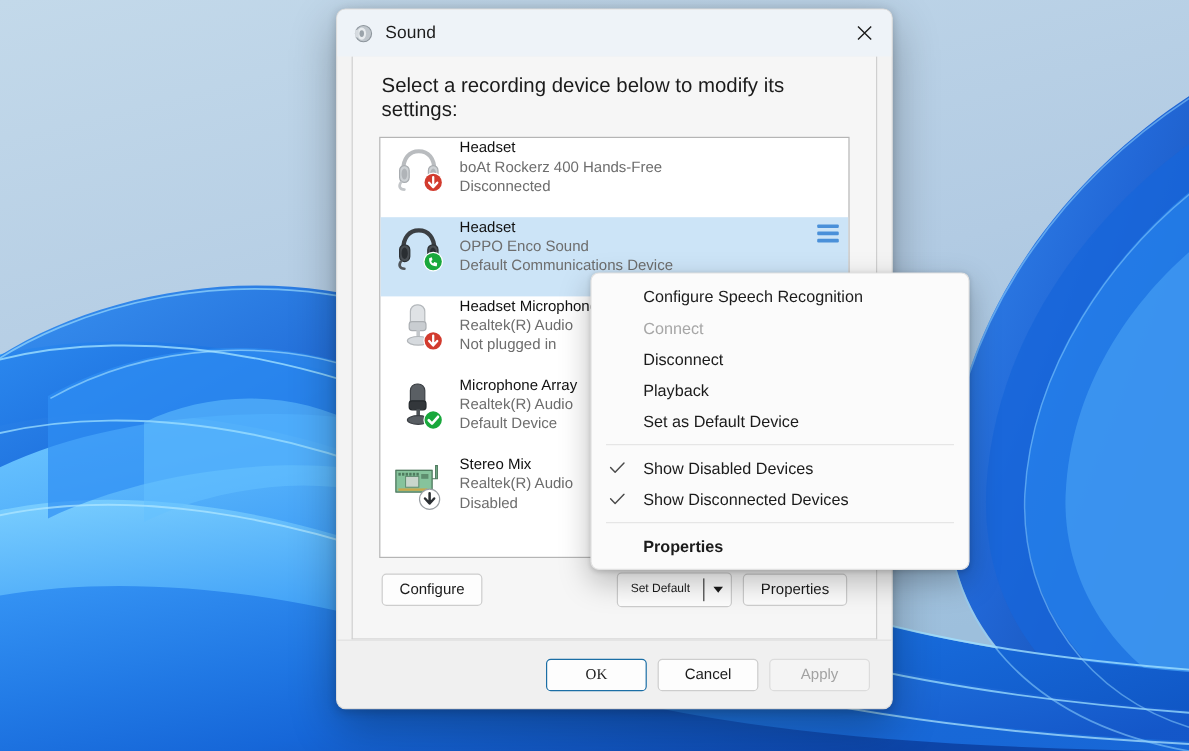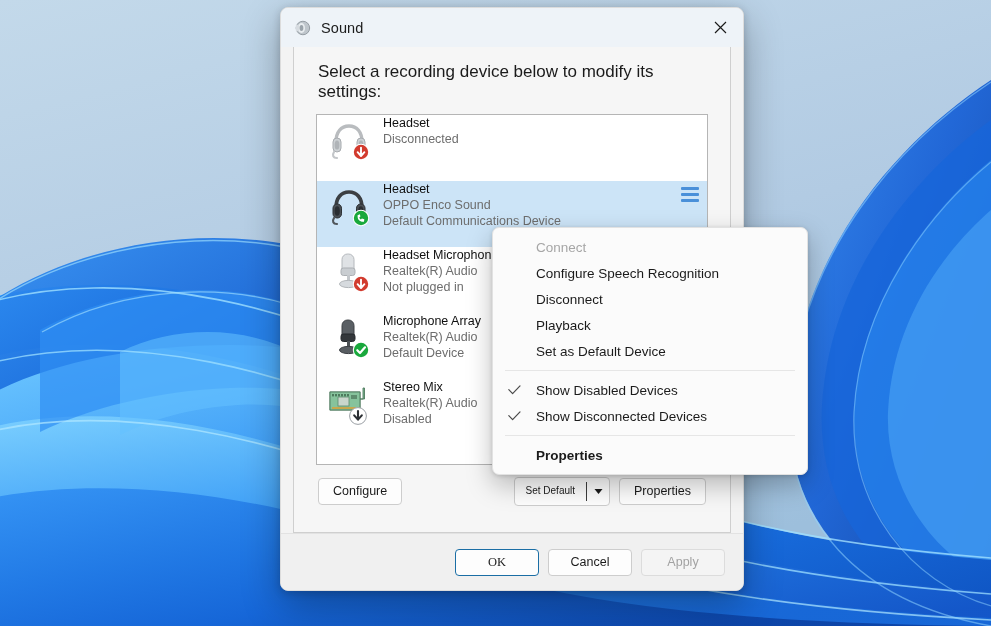--- a/index.html
+++ b/index.html
@@ -381,20 +381,21 @@
               <ellipse cx="12" cy="30" rx="2.4" ry="4.6" fill="#b0b4b8"></ellipse>
               <ellipse cx="36" cy="30" rx="2.4" ry="4.6" fill="#b0b4b8"></ellipse>
               <path d="M9 37 C7 40 8 43 12 43" fill="none" stroke="#c3c6c9" stroke-width="2.2" stroke-linecap="round"></path>
               <circle cx="36" cy="37" r="8.2" fill="#ffffff"></circle>
               <circle cx="36" cy="37" r="7.2" fill="#d23b2e"></circle>
               <path d="M36 32.6 L36 40.5 M32.6 37.2 L36 41 L39.4 37.2" fill="none" stroke="#ffffff" stroke-width="1.9" stroke-linecap="round" stroke-linejoin="round"></path>
             </svg>
           </div>
           <div class="device-text">
             <div class="dev-name">Headset</div>
+            <div class="dev-sub">boAt Rockerz 400 Hands-Free</div>
             <div class="dev-sub">Disconnected</div>
           </div>
         </div>
 
         <div class="device-row selected">
           <div class="device-icon">
             <svg viewBox="0 0 48 48" width="48" height="48">
               <path d="M11 27 C11 17 16 11 24 11 C32 11 37 17 37 27" fill="none" stroke="#3b3f43" stroke-width="3.6" stroke-linecap="round"></path>
               <rect x="8" y="23" width="8.5" height="14" rx="4.2" fill="#4a4f54" stroke="#2c3034" stroke-width="1"></rect>
               <rect x="31.5" y="23" width="8.5" height="14" rx="4.2" fill="#4a4f54" stroke="#2c3034" stroke-width="1"></rect>
@@ -502,27 +503,27 @@
   </div>
 
   <div class="footer">
     <button class="btn default">OK</button>
     <button class="btn">Cancel</button>
     <button class="btn disabled">Apply</button>
   </div>
 </div>
 
 <div id="context-menu">
+  <div class="menu-item">
+    <span class="check-col"></span>
+    <span>Configure Speech Recognition</span>
+  </div>
   <div class="menu-item disabled">
     <span class="check-col"></span>
     <span>Connect</span>
-  </div>
-  <div class="menu-item">
-    <span class="check-col"></span>
-    <span>Configure Speech Recognition</span>
   </div>
   <div class="menu-item">
     <span class="check-col"></span>
     <span>Disconnect</span>
   </div>
   <div class="menu-item">
     <span class="check-col"></span>
     <span>Playback</span>
   </div>
   <div class="menu-item">

